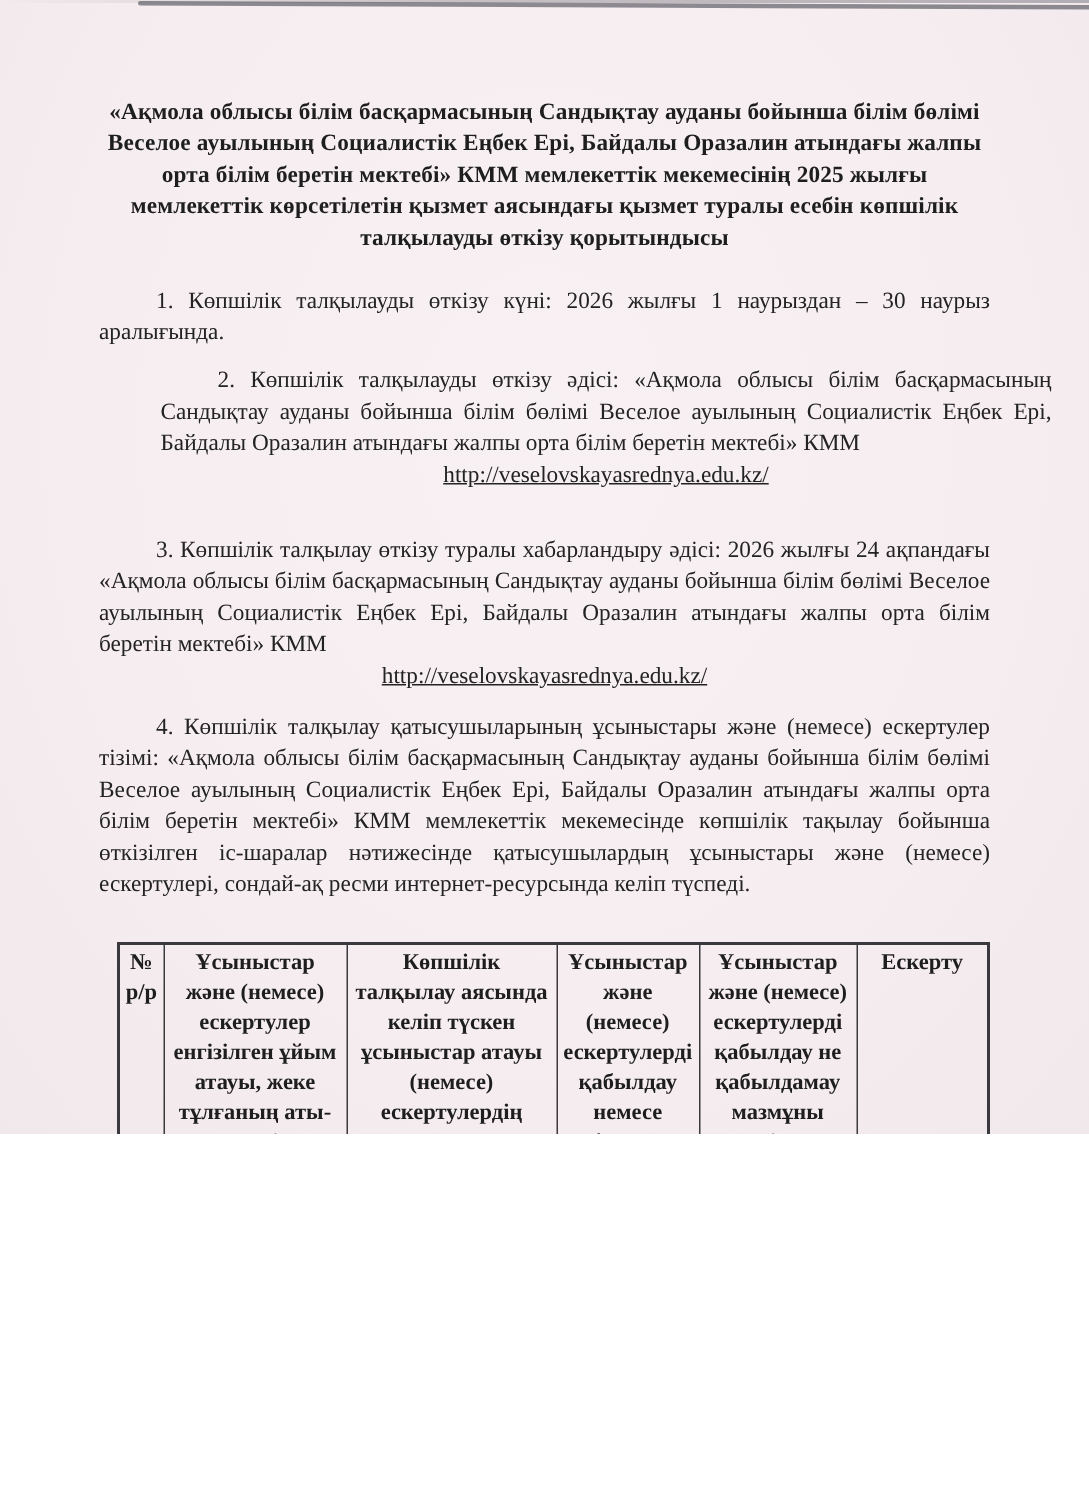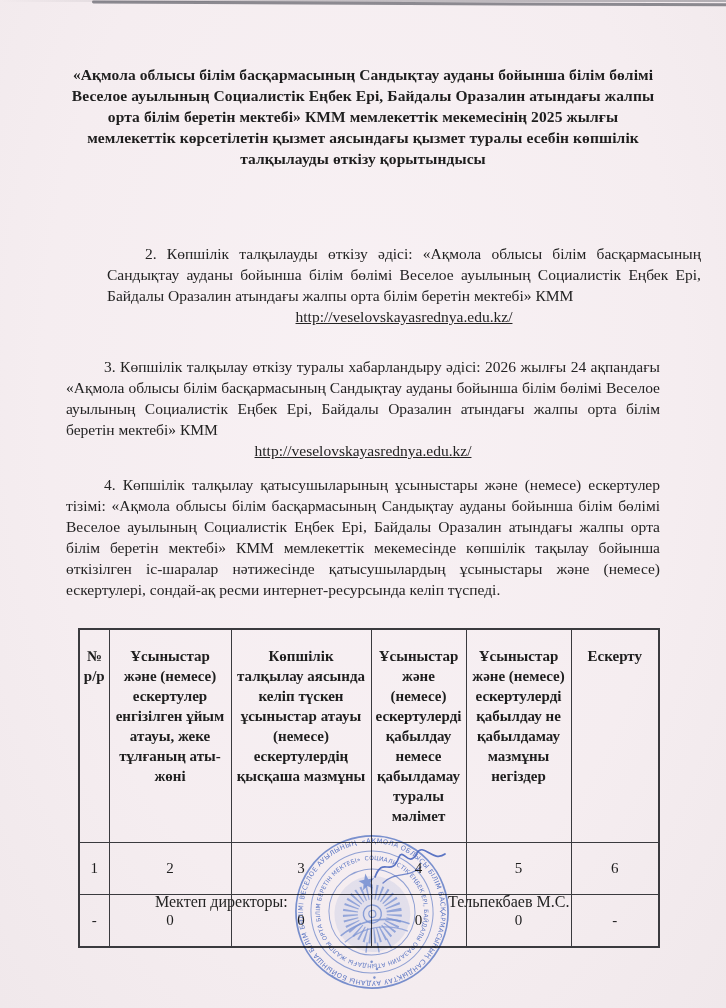--- a/index.html
+++ b/index.html
@@ -4,21 +4,21 @@
 <style>
   * { margin:0; padding:0; box-sizing:border-box; }
   html,body { width:726px; height:1008px; }
   body {
     font-family: "Liberation Serif", "DejaVu Serif", serif;
     color:#262626;
     overflow:hidden;
   }
   .page {
     position:relative;
-    width:726px; height:1008px;
+    width:726px; height:756px;
     background: radial-gradient(ellipse at 50% 38%, #f8f1f4 0%, #f5edf0 62%, #f0e8eb 100%);
     overflow:hidden;
   }
   .scan-edge-top {
     position:absolute; top:2px; left:92px; width:640px; height:3px;
     background:#63636b; opacity:.72; border-radius:2px;
     transform:rotate(0.25deg);
   }
   .scan-edge-top-fade {
     position:absolute; top:0; left:0; width:726px; height:2px;
@@ -48,21 +48,21 @@
     color:#232323; text-decoration:underline; cursor:pointer;
   }
   .doc-table {
     position:absolute; top:628px; left:78px; width:580px;
     border-collapse:collapse; table-layout:fixed;
     font-size:15px; color:#1e1e1e;
     border:2px solid #3a3a3e;
   }
   .doc-table td {
     border:1px solid #3a3a3e;
-    padding:16px 3px;
+    padding:2px 3px;
     vertical-align:top;
     text-align:center;
     overflow:hidden;
   }
   .doc-table .hdr {
     font-weight:bold;
     line-height:20px;
     height:180px;
   }
   .doc-table .num-row td, .doc-table .val-row td {
@@ -95,20 +95,23 @@
 </head>
 <body>
 
 <div class="page">
 
   <div class="scan-edge-top-fade"></div>
   <div class="scan-edge-top"></div>
 
   <div class="doc-title">«Ақмола облысы білім басқармасының Сандықтау ауданы бойынша білім бөлімі Веселое ауылының Социалистік Еңбек Ері, Байдалы Оразалин атындағы жалпы орта білім беретін мектебі» КММ мемлекеттік мекемесінің 2025 жылғы мемлекеттік көрсетілетін қызмет аясындағы қызмет туралы есебін көпшілік талқылауды өткізу қорытындысы</div>
 
+  <div class="para para-1">
+    <span>1. Көпшілік талқылауды өткізу күні: 2026 жылғы 1 наурыздан – 30 наурыз аралығында.</span>
+  </div>
 
   <div class="para para-2">
     <span>2. Көпшілік талқылауды өткізу әдісі: «Ақмола облысы білім басқармасының Сандықтау ауданы бойынша білім бөлімі Веселое ауылының Социалистік Еңбек Ері, Байдалы Оразалин атындағы жалпы орта білім беретін мектебі» КММ</span>
     <span class="link-line"><a class="doc-link">http://veselovskayasrednya.edu.kz/</a></span>
   </div>
 
   <div class="para para-3">
     <span>3. Көпшілік талқылау өткізу туралы хабарландыру әдісі: 2026 жылғы 24 ақпандағы «Ақмола облысы білім басқармасының Сандықтау ауданы бойынша білім бөлімі Веселое ауылының Социалистік Еңбек Ері, Байдалы Оразалин атындағы жалпы орта білім беретін мектебі» КММ</span>
     <span class="link-line"><a class="doc-link">http://veselovskayasrednya.edu.kz/</a></span>
   </div>

